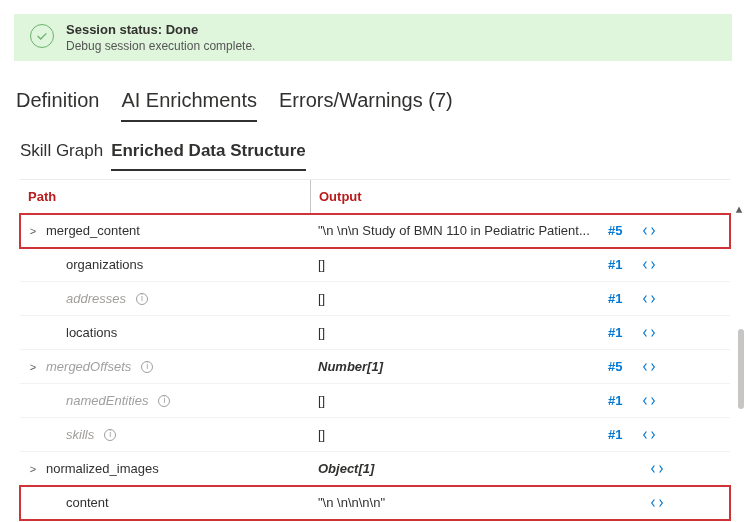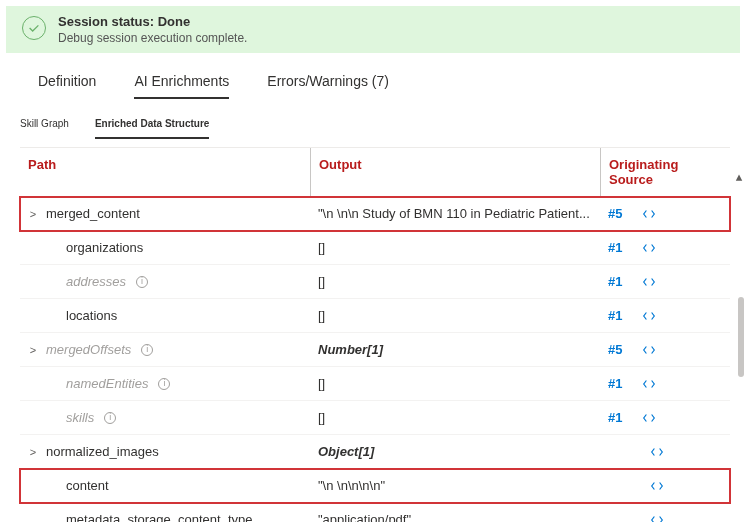--- a/index.html
+++ b/index.html
@@ -9,58 +9,57 @@
     color: #323130;
     background: #fff;
     width: 746px;
   }
   .status-banner {
     background: #dff6dd;
     padding: 8px 16px;
     display: flex;
     align-items: flex-start;
     gap: 12px;
-    margin: 6px;
+    margin: 14px;
   }
   .status-icon {
     width: 24px; height: 24px;
     border-radius: 50%;
     border: 1px solid #6bb16b;
     display: flex; align-items: center; justify-content: center;
     flex-shrink: 0;
     margin-top: 2px;
   }
   .status-icon svg { width: 14px; height: 14px; }
   .status-text .title { font-weight: 600; font-size: 13px; color: #323130; }
   .status-text .sub { font-size: 12px; color: #555; margin-top: 2px; }
 
   .main-tabs {
     display: flex;
-    gap: 38px;
+    gap: 22px;
     padding: 10px 16px 0 16px;
     border-bottom: 1px solid transparent;
-    font-size: 14px;
-    margin-left: 22px;
+    font-size: 20px;
   }
   .main-tab {
     padding: 4px 0 8px 0;
     cursor: pointer;
     color: #323130;
     border-bottom: 2px solid transparent;
   }
   .main-tab.active {
     border-bottom: 2px solid #323130;
     font-weight: 400;
   }
 
   .sub-tabs {
     display: flex;
-    gap: 26px;
+    gap: 8px;
     padding: 14px 16px 0 20px;
-    font-size: 10px;
+    font-size: 17px;
   }
   .sub-tab {
     padding: 4px 0 8px 0;
     cursor: pointer;
     color: #323130;
     border-bottom: 2px solid transparent;
   }
   .sub-tab.active {
     border-bottom: 2px solid #323130;
     font-weight: 600;
@@ -144,21 +143,20 @@
   <div class="sub-tab">Skill Graph</div>
   <div class="sub-tab active">Enriched Data Structure</div>
 </div>
 
 <div class="table-wrap">
   <div class="scroll-ind">▴</div>
   <div class="scroll-bar"></div>
   <div class="thead">
     <div class="th col-path">Path</div>
     <div class="th col-output">Output</div>
-    <div class="th col-src">Originating Source</div>
   </div>
   <div id="tbody">
       <div class="row highlight">
         <div class="td col-path path indent0">
           <span class="chev">&gt;</span>
           <span class="path-name">merged_content</span>
         </div>
         <div class="td col-output output">"\n \n\n Study of BMN 110 in Pediatric Patient...</div>
         <div class="td col-src">
           <span class="src-link">#5</span>

